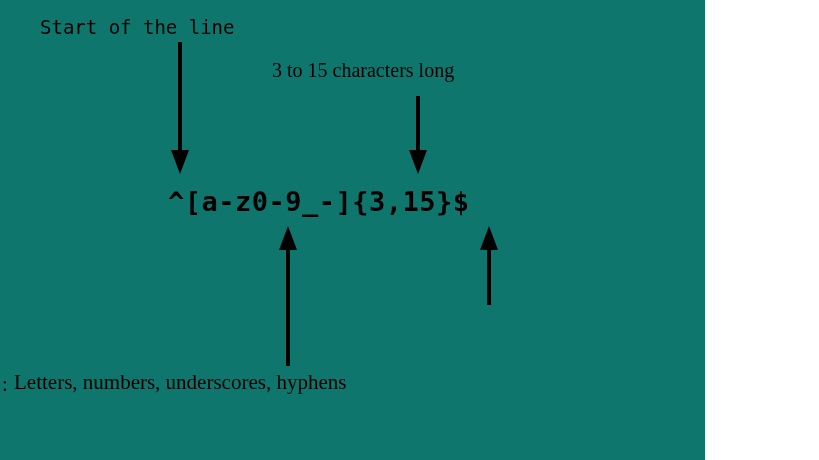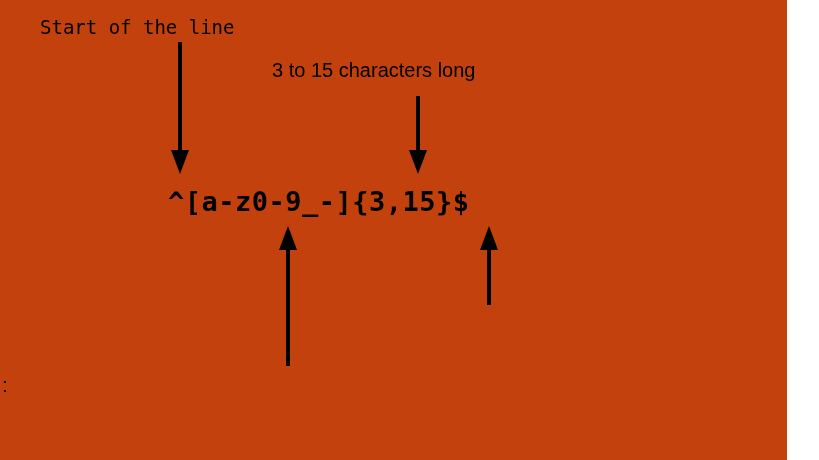--- a/index.html
+++ b/index.html
@@ -2,38 +2,38 @@
 <html><head>
 <meta charset="utf-8">
 <style>
   html, body {
     margin: 0;
     padding: 0;
     background: #ffffff;
   }
   #canvas {
     position: relative;
-    width: 787px;
+    width: 705px;
     height: 460px;
-    background: #c2410c;
+    background: #0f766e;
     overflow: hidden;
     font-family: "DejaVu Sans", sans-serif;
     color: #000000;
   }
   .label {
     position: absolute;
     white-space: nowrap;
     color: #000000;
     line-height: 1;
   }
   .label-mono {
     font-family: "DejaVu Sans Mono", monospace;
   }
   .label-sans {
-    font-family: Liberation Sans, sans-serif;
+    font-family: Liberation Serif, serif;
   }
   #regex {
     position: absolute;
     font-family: "DejaVu Sans Mono", monospace;
     font-weight: bold;
     font-size: 27px;
     letter-spacing: 0.5px;
     white-space: pre;
     color: #000000;
   }
@@ -76,14 +76,15 @@
 
   <div class="label label-mono" style="left:40px; top:18px; font-size:19px;">Start of the line</div>
 
   <div class="label label-sans" style="left:272px; top:60px; font-size:20px;">3 to 15 characters long</div>
 
   <div id="regex" style="left:168px; top:186px;">^[a-z0-9_-]{3,15}$</div>
 
 
   <div class="label label-sans" style="left:2px; top:374px; font-size:21px;">:</div>
 
+  <div class="label label-sans" style="left:14px; top:372px; font-size:21px;">Letters, numbers, underscores, hyphens</div>
 
 </div>
 
 </body></html>

